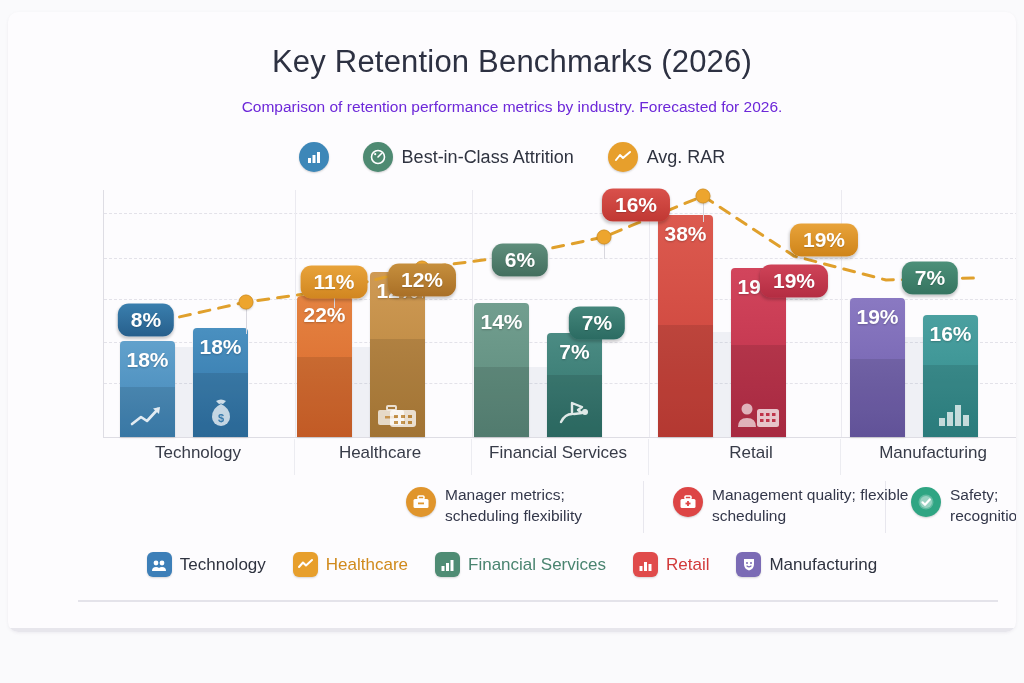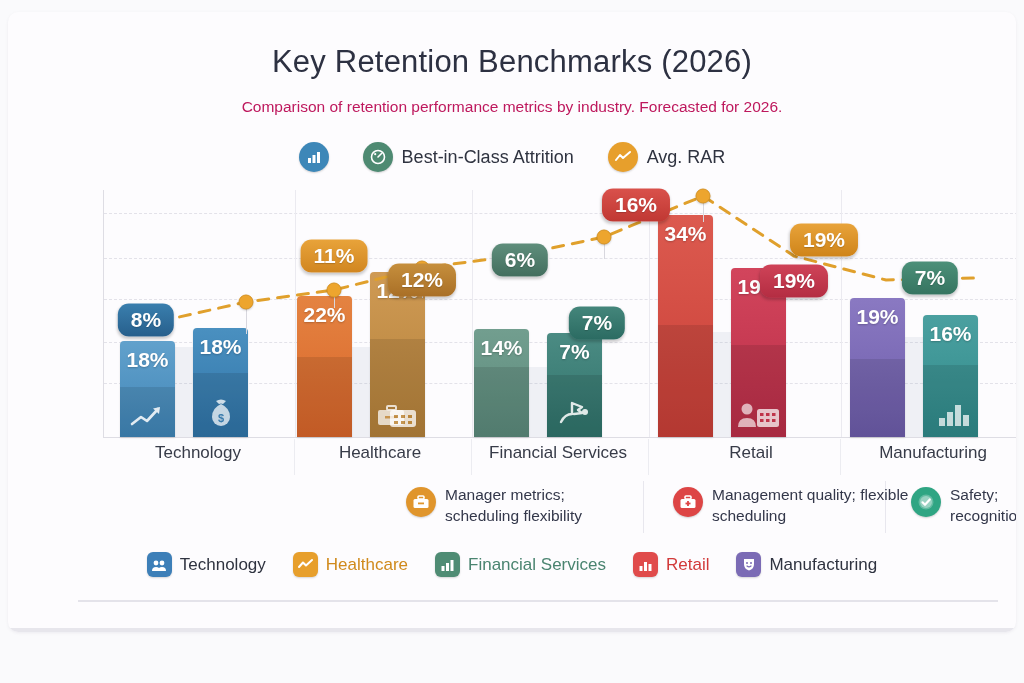--- a/index.html
+++ b/index.html
@@ -22,21 +22,21 @@
     background:#e7e6ec;
   }
 
   
   .chart-title{
     position:absolute;left:0;right:0;top:32px;text-align:center;
     font-size:31px;font-weight:400;color:#2d3142;letter-spacing:.2px;
   }
   .chart-subtitle{
     position:absolute;left:0;right:0;top:86px;text-align:center;
-    font-size:15.5px;font-weight:400;color:#be185d;
+    font-size:15.5px;font-weight:400;color:#6d28d9;
   }
 
   
   .metric-legend{
     position:absolute;left:0;right:0;top:130px;
     display:flex;justify-content:center;align-items:center;gap:34px;
   }
   .metric-item{display:flex;align-items:center;gap:9px;}
   .metric-icon{
     width:30px;height:30px;border-radius:50%;
@@ -235,38 +235,38 @@
               <rect x="5" y="8" width="4" height="3" fill="#c08b3e"></rect>
               <rect x="12" y="8" width="4" height="3" fill="#c08b3e"></rect>
               <rect x="19" y="8" width="4" height="3" fill="#c08b3e"></rect>
               <rect x="5" y="14" width="4" height="3" fill="#c08b3e"></rect>
               <rect x="12" y="14" width="4" height="3" fill="#c08b3e"></rect>
               <rect x="19" y="14" width="4" height="3" fill="#c08b3e"></rect>
             </svg>
         </span>
       </div>
 
-      <div class="bar" style="left:370px;bottom:0;width:55px;height:108px;background:linear-gradient(180deg,#729e8f,#5b8a7b)">
+      <div class="bar" style="left:370px;bottom:0;width:55px;height:134px;background:linear-gradient(180deg,#729e8f,#5b8a7b)">
         <div class="shade" style="height:70px"></div>
         <div class="vlabel">14%</div>
       </div>
       <div class="bar" style="left:443px;bottom:0;width:55px;height:104px;background:linear-gradient(180deg,#4b8b83,#2f736b)">
         <div class="shade" style="height:62px"></div>
         <div class="vlabel">7%</div>
         <span class="bicon" style="bottom:8px">
           <svg width="34" height="26" viewBox="0 0 34 26">
               <path d="M3 23 q4 -8 11 -8 l0 -11 l10 4 l-4 3 l4 3 l-8 1" fill="none" stroke="#fff" stroke-width="2.4" stroke-linejoin="round" stroke-linecap="round"></path>
               <circle cx="27" cy="13" r="3" fill="#fff"></circle>
             </svg>
         </span>
       </div>
 
       <div class="bar" style="left:554px;bottom:0;width:55px;height:222px;background:linear-gradient(180deg,#dc5a4f,#c93f37)">
         <div class="shade" style="height:112px"></div>
-        <div class="vlabel">34%</div>
+        <div class="vlabel">38%</div>
       </div>
       <div class="bar" style="left:627px;bottom:0;width:55px;height:169px;background:linear-gradient(180deg,#d2455c,#bb2e48)">
         <div class="shade" style="height:92px"></div>
         <div class="vlabel">19%</div>
         <span class="bicon bicon-r" style="bottom:5px;right:4px">
           <svg width="46" height="28" viewBox="0 0 46 28">
               <circle cx="11" cy="9" r="5.5" fill="#fff" opacity=".75"></circle>
               <path d="M2 27 q0 -9 9 -9 q9 0 9 9z" fill="#fff" opacity=".75"></path>
               <rect x="21" y="9" width="22" height="18" rx="2.5" fill="#fff" opacity=".85"></rect>
               <rect x="24" y="13" width="3.5" height="3" fill="#c4354c"></rect>
@@ -305,21 +305,21 @@
       <div class="stem" style="left:230px;top:100px;height:18px"></div>
       <div class="marker" style="left:230px;top:100px"></div>
       <div class="stem" style="left:318px;top:78px;height:30px"></div>
       <div class="marker" style="left:318px;top:78px"></div>
       <div class="stem" style="left:500px;top:47px;height:22px"></div>
       <div class="marker" style="left:500px;top:47px"></div>
       <div class="stem" style="left:599px;top:6px;height:26px"></div>
       <div class="marker" style="left:599px;top:6px"></div>
 
       <div class="badge" style="left:42px;top:130px;background:linear-gradient(180deg,#3a7fae,#275f8c)">8%</div>
-      <div class="badge" style="left:230px;top:66px;background:linear-gradient(180deg,#e8a33a,#d18620)">11%</div>
+      <div class="badge" style="left:230px;top:92px;background:linear-gradient(180deg,#e8a33a,#d18620)">11%</div>
       <div class="badge" style="left:318px;top:90px;background:linear-gradient(180deg,#c68f3d,#a96f26)">12%</div>
       <div class="badge" style="left:416px;top:70px;background:linear-gradient(180deg,#5f8e7c,#436e5e)">6%</div>
       <div class="badge" style="left:493px;top:133px;background:linear-gradient(180deg,#44867b,#2b6b62)">7%</div>
       <div class="badge" style="left:532px;top:15px;background:linear-gradient(180deg,#d9514b,#c03833)">16%</div>
       <div class="badge" style="left:690px;top:91px;background:linear-gradient(180deg,#cf4358,#b42d42)">19%</div>
       <div class="badge" style="left:720px;top:50px;background:linear-gradient(180deg,#e8a33a,#cf8419)">19%</div>
       <div class="badge" style="left:826px;top:88px;background:linear-gradient(180deg,#4c9079,#357460)">7%</div>
     </div>
 
     <div class="xband">

